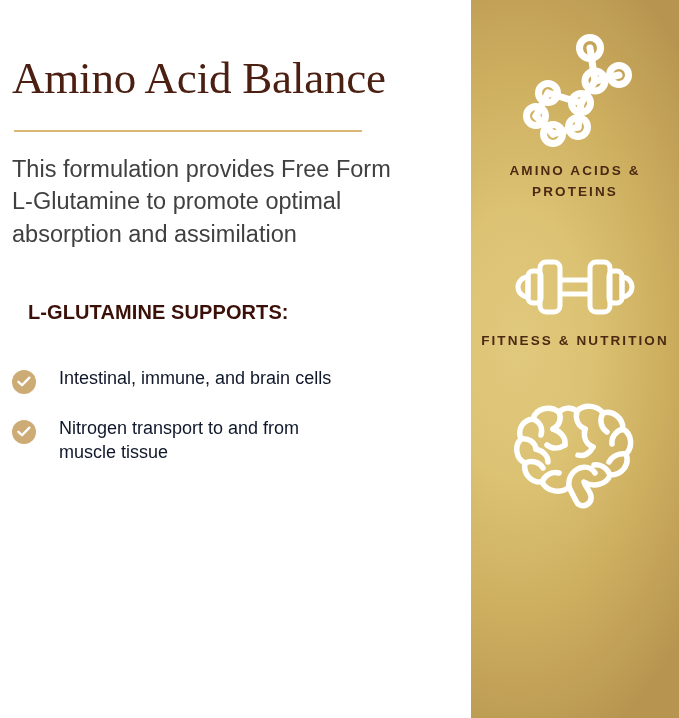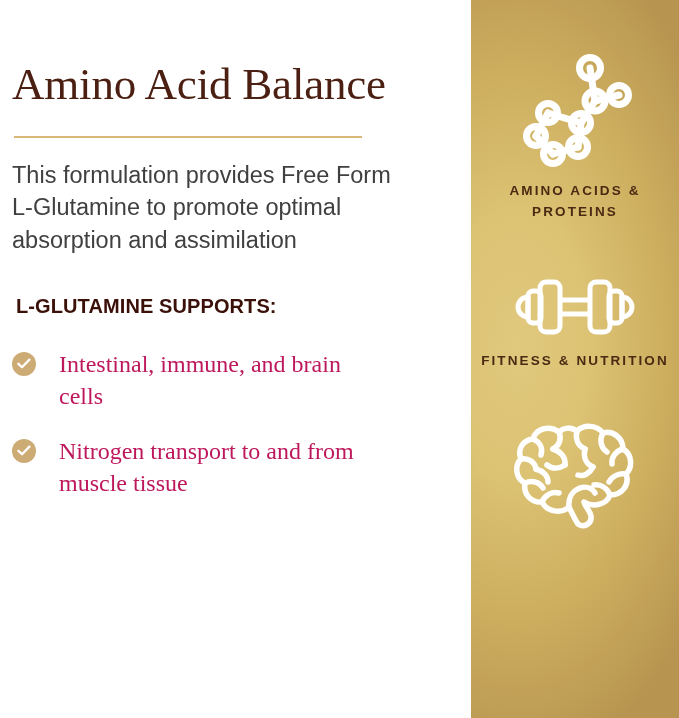--- a/index.html
+++ b/index.html
@@ -21,21 +21,21 @@
   }
 
   
   .left-col {
     position: absolute;
     left: 0;
     top: 0;
     width: 471px;
     height: 718px;
     box-sizing: border-box;
-    padding: 15px 14px 0 12px;
+    padding: 9px 14px 0 12px;
   }
 
   .page-title {
     margin: 0;
     padding-top: 44px;
     font-family: "Liberation Serif", "DejaVu Serif", serif;
     font-size: 45px;
     line-height: 1.14;
     font-weight: 400;
     color: #4b2012;
@@ -54,21 +54,21 @@
     margin: 0;
     padding-top: 21px;
     font-size: 23.5px;
     line-height: 1.37;
     color: #404040;
     font-weight: 400;
     max-width: 392px;
   }
 
   .supports-heading {
-    margin: 4px;
+    margin: 16px;
     padding-top: 35px;
     font-size: 20px;
     font-weight: 700;
     color: #3b1008;
     letter-spacing: 0.1px;
   }
 
   .bullets {
     margin: 0;
     padding: 27px 0 0 0;
@@ -88,25 +88,24 @@
     margin-top: 3px;
     position: relative;
   }
   .check-badge svg {
     position: absolute;
     left: 5px;
     top: 6px;
   }
   .bullet-text {
     padding-left: 23px;
-    font-size: 24px;
+    font-size: 18px;
     line-height: 1.33;
-    color: #be185d;
+    color: #0f172a;
     max-width: 300px;
-    font-family: Liberation Serif, serif;
   }
 
   
   .gold-panel {
     position: absolute;
     left: 471px;
     top: 0;
     width: 208px;
     height: 718px;
     background:
@@ -131,21 +130,21 @@
   }
   .feature-label {
     font-size: 13.5px;
     font-weight: 700;
     letter-spacing: 2.1px;
     color: #4b2a13;
     line-height: 1.55;
     margin-top: 13px;
   }
 
-  .f-amino { padding-top: 44px; }
+  .f-amino { padding-top: 24px; }
   .f-fitness { padding-top: 53px; }
   .f-brain { padding-top: 48px; }
 </style>
 </head>
 <body>
 
 <div class="page">
 
   <div class="left-col">
 

